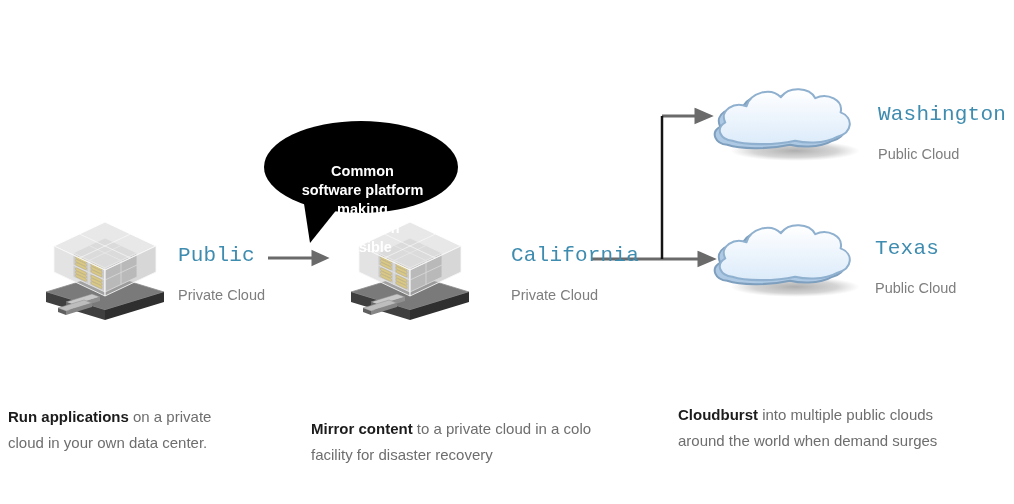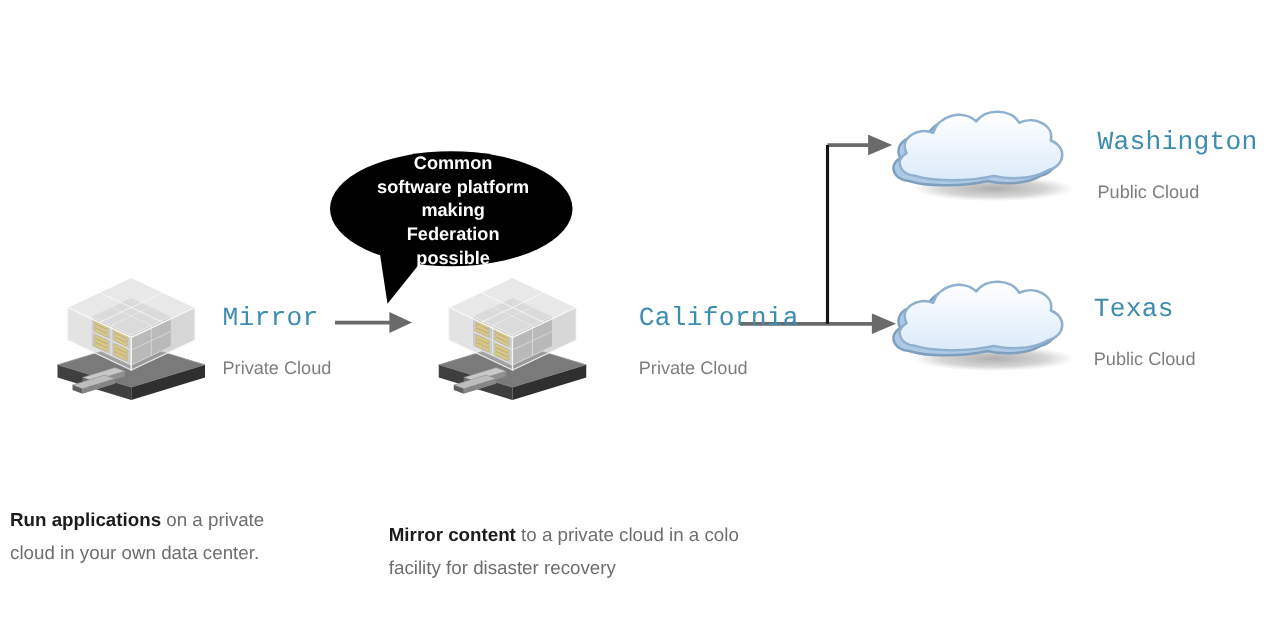--- a/index.html
+++ b/index.html
@@ -8,21 +8,21 @@
     font-family:"Liberation Sans",sans-serif;overflow:hidden;
   }
   .abs{position:absolute;}
   .node-label{line-height:1;}
   .node-name{font-size:21px;color:#3E8CAF;letter-spacing:.2px;font-family:Liberation Mono, monospace;}
   .node-type{font-size:14.5px;color:#7E7E7E;margin-top:22px;}
   .caption{font-size:15px;line-height:26px;color:#6E6E6E;}
   .caption .lead{color:#1C1C1C;font-weight:bold;}
   .bubble-text{
     font-size:14.5px;font-weight:bold;color:#FFFFFF;text-align:center;
-    line-height:19px;white-space:pre-line;
+    line-height:19px;white-space:pre-line;margin-top:40px;
   }
   svg{display:block;}
   .overlay{pointer-events:none;}
 </style>
 </head>
 <body>
 
 <div class="canvas">
 
   <svg width="0" height="0" style="position:absolute" aria-hidden="true">
@@ -120,21 +120,21 @@
       <use href="#sym-private"></use>
     </svg>
   <svg class="abs" style="left:712px;top:82px" width="152" height="83">
       <use href="#sym-cloud"></use>
     </svg>
   <svg class="abs" style="left:712px;top:218px" width="152" height="83">
       <use href="#sym-cloud"></use>
     </svg>
 
   <div class="abs node-label" style="left:178px;top:245px">
-    <div class="node-name">Mirror</div>
+    <div class="node-name">Public</div>
     <div class="node-type">Private Cloud</div>
   </div>
   <div class="abs node-label" style="left:511px;top:245px">
     <div class="node-name">California</div>
     <div class="node-type">Private Cloud</div>
   </div>
   <div class="abs node-label" style="left:878px;top:104px">
     <div class="node-name">Washington</div>
     <div class="node-type">Public Cloud</div>
   </div>
@@ -152,14 +152,17 @@
 making
 Federation
 possible</div>
 
   <div class="abs caption" style="left:8px;top:404px;width:212px">
     <span class="lead">Run applications</span><span> on a private cloud in your own data center.</span>
   </div>
   <div class="abs caption" style="left:311px;top:416px;width:296px">
     <span class="lead">Mirror content</span><span> to a private cloud in a colo facility for disaster recovery</span>
   </div>
+  <div class="abs caption" style="left:678px;top:402px;width:262px">
+    <span class="lead">Cloudburst</span><span> into multiple public clouds around the world when demand surges</span>
+  </div>
 
 </div>
 
 </body></html>

